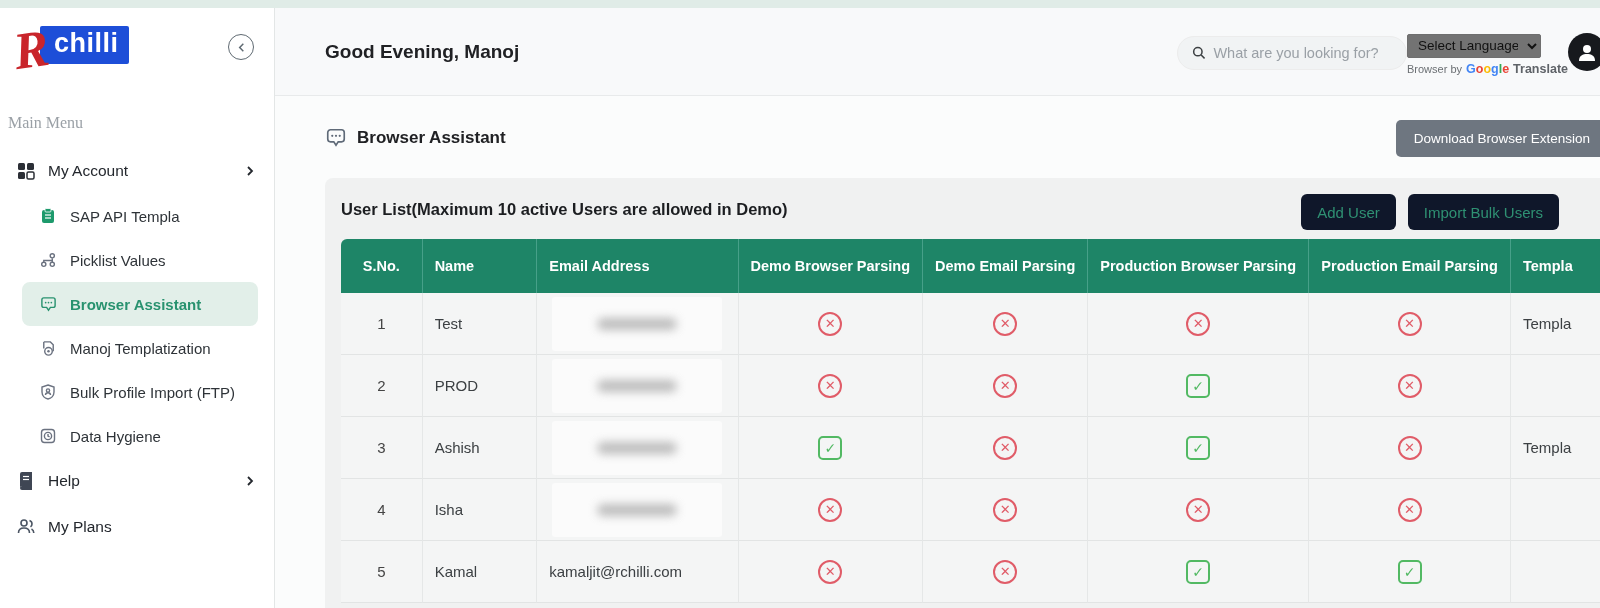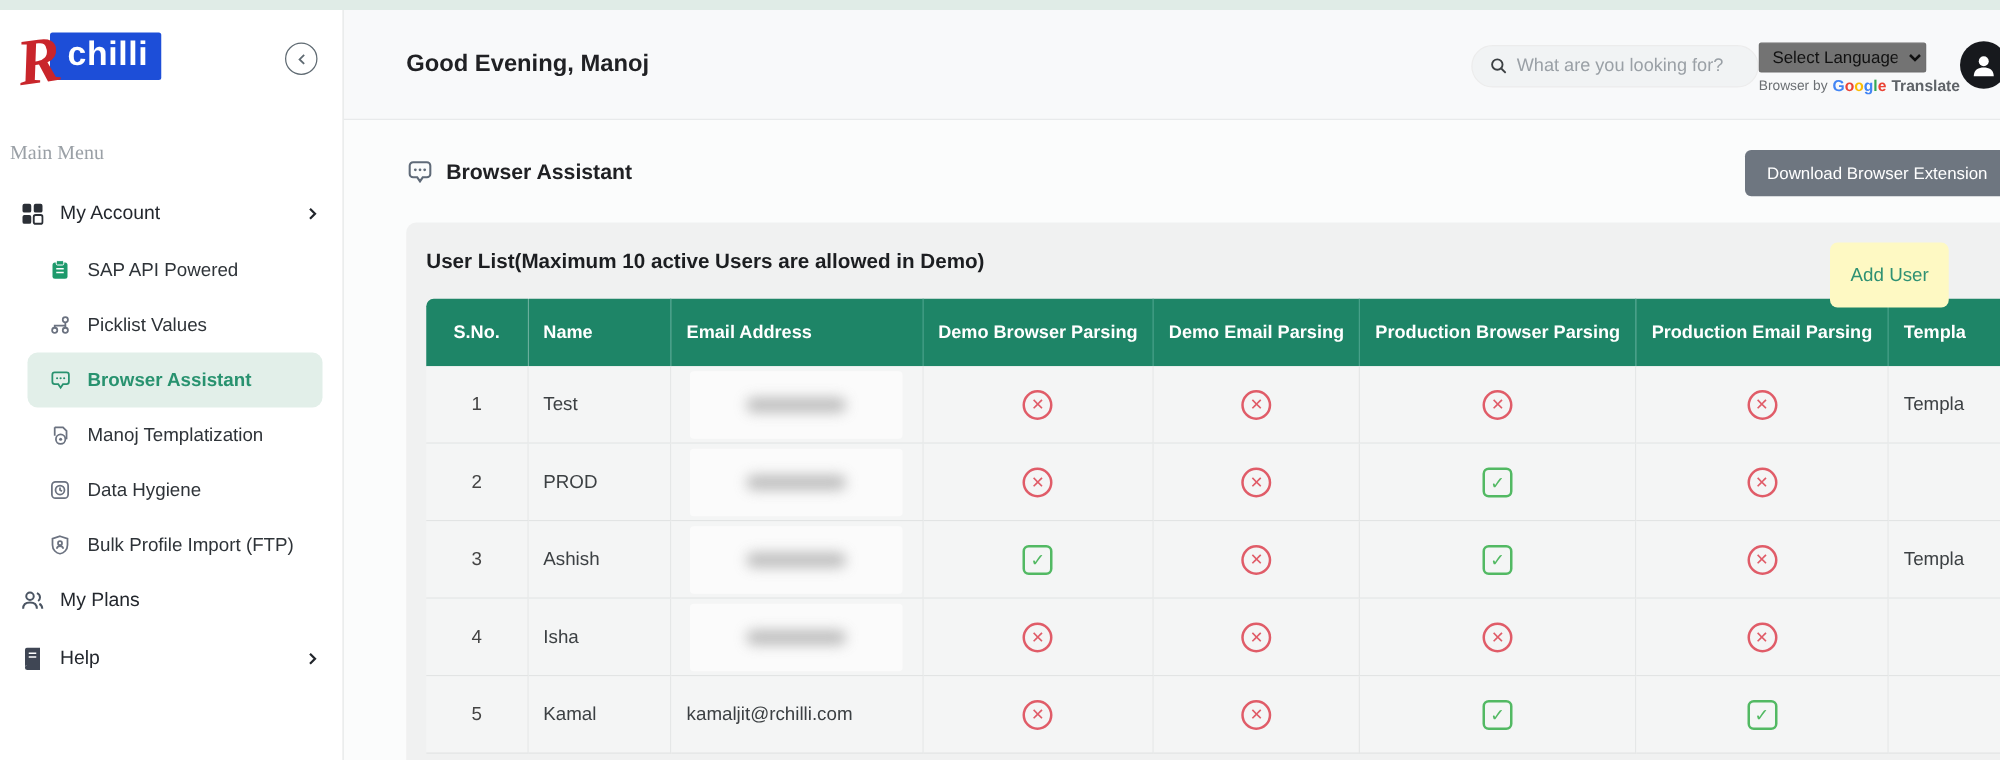--- a/index.html
+++ b/index.html
@@ -43,21 +43,21 @@
   .avatar { width:38px; height:38px; border-radius:50%; background:#17191d; display:flex; align-items:center; justify-content:center; margin-top:5px; margin-right:-6px; flex:0 0 auto; cursor:pointer; }
 
   .content { flex:1; padding:22px 0 0 50px; background:#fbfcfc; position:relative; overflow:hidden; }
   .section-row { display:flex; align-items:center; height:40px; }
   .section-title { display:flex; align-items:center; gap:10px; font-size:17px; font-weight:bold; color:#202124; }
   .dl-btn { margin-left:auto; background:#6e7680; color:#fff; border:none; border-radius:5px; font-size:13.5px; height:37px; padding:0 18px; cursor:pointer; font-family:inherit; white-space:nowrap; margin-right:-8px; }
 
   .card { margin-top:20px; background:#f0f1f1; border-radius:8px; width:1326px; padding:16px 16px 20px 16px; position:relative; }
   .card-title { font-size:16.5px; font-weight:bold; color:#1c1e21; padding-top:6px; }
   .card-actions { position:absolute; top:16px; right:92px; display:flex; gap:12px; }
-  .mint-btn { background:#fef9c3; color:#2f9173; border:none; border-radius:6px; font-size:15px; height:52px; padding:0 16px; cursor:pointer; font-family:inherit; white-space:nowrap; }
+  .mint-btn { background:#0f172a; color:#2f9173; border:none; border-radius:6px; font-size:15px; height:36px; padding:0 16px; cursor:pointer; font-family:inherit; white-space:nowrap; }
 
   table { border-collapse:separate; border-spacing:0; margin-top:20px; font-size:15px; }
   th { background:#1e8567; color:#fff; font-weight:bold; font-size:14.5px; height:54px; padding:0 12px; text-align:left; border-right:1px solid #47a089; white-space:nowrap; }
   th:first-child { border-top-left-radius:6px; text-align:center; }
   th:last-child { border-right:none; border-top-right-radius:6px; }
   th.center { text-align:center; }
   td { background:#f4f5f5; color:#3c4043; height:62px; padding:0 12px; border-bottom:1px solid #e2e4e4; border-right:1px solid #e5e7e7; white-space:nowrap; }
   td:last-child { border-right:none; }
   td.center { text-align:center; }
   td.sno { text-align:center; color:#444; }
@@ -110,21 +110,21 @@
 
       <div class="sub-item">
         <span class="icon">
           <svg width="16" height="16" viewBox="0 0 16 16">
               <rect x="2" y="2" width="12" height="13" rx="2" fill="#1d9a6c"></rect>
               <rect x="5" y="0.5" width="6" height="3.5" rx="1" fill="#1d9a6c" stroke="#fff" stroke-width="0.8"></rect>
               <line x1="5" y1="7" x2="11" y2="7" stroke="#fff" stroke-width="1.2"></line>
               <line x1="5" y1="10" x2="11" y2="10" stroke="#fff" stroke-width="1.2"></line>
             </svg>
         </span>
-        <span class="lbl">SAP API Powered</span>
+        <span class="lbl">SAP API Templa</span>
       </div>
 
       <div class="sub-item">
         <span class="icon">
           <svg width="17" height="17" viewBox="0 0 18 18" fill="none" stroke="#6b7280" stroke-width="1.5">
               <circle cx="13" cy="4" r="2.2"></circle>
               <circle cx="4" cy="13" r="2.2"></circle>
               <circle cx="13" cy="13" r="2.2"></circle>
               <path d="M13 6.5 V9 H4 V10.5"></path>
               <path d="M13 9 V10.5"></path>
@@ -153,66 +153,66 @@
               <circle cx="9" cy="12" r="4"></circle>
               <circle cx="9" cy="12" r="1.3" fill="#6b7280" stroke="none"></circle>
             </svg>
         </span>
         <span class="lbl">Manoj Templatization</span>
       </div>
 
       <div class="sub-item">
         <span class="icon">
           <svg width="16" height="16" viewBox="0 0 16 16" fill="none" stroke="#6b7280" stroke-width="1.4">
+              <path d="M8 1 L14 3 V8 C14 12 11 14.5 8 15 C5 14.5 2 12 2 8 V3 Z"></path>
+              <circle cx="8" cy="6.5" r="1.6"></circle>
+              <path d="M5.5 11 C5.5 9.5 6.6 8.8 8 8.8 C9.4 8.8 10.5 9.5 10.5 11"></path>
+            </svg>
+        </span>
+        <span class="lbl">Bulk Profile Import (FTP)</span>
+      </div>
+
+      <div class="sub-item">
+        <span class="icon">
+          <svg width="16" height="16" viewBox="0 0 16 16" fill="none" stroke="#6b7280" stroke-width="1.4">
               <rect x="1.5" y="1.5" width="13" height="13" rx="3"></rect>
               <circle cx="8" cy="8" r="3.6"></circle>
               <path d="M8 6 V8 L9.6 9"></path>
             </svg>
         </span>
         <span class="lbl">Data Hygiene</span>
       </div>
 
-      <div class="sub-item">
-        <span class="icon">
-          <svg width="16" height="16" viewBox="0 0 16 16" fill="none" stroke="#6b7280" stroke-width="1.4">
-              <path d="M8 1 L14 3 V8 C14 12 11 14.5 8 15 C5 14.5 2 12 2 8 V3 Z"></path>
-              <circle cx="8" cy="6.5" r="1.6"></circle>
-              <path d="M5.5 11 C5.5 9.5 6.6 8.8 8 8.8 C9.4 8.8 10.5 9.5 10.5 11"></path>
-            </svg>
-        </span>
-        <span class="lbl">Bulk Profile Import (FTP)</span>
+      <div class="nav-item">
+        <span class="icon">
+          <svg width="18" height="18" viewBox="0 0 18 18">
+              <path d="M3 2 a2 2 0 0 1 2-2 H15 V14 H5 a2 2 0 0 0 -2 2 Z" fill="#3f4654"></path>
+              <path d="M3 16 a2 2 0 0 1 2-2 H15 V18 H5 a2 2 0 0 1 -2-2 Z" fill="#3f4654"></path>
+              <line x1="6" y1="4.5" x2="12" y2="4.5" stroke="#fff" stroke-width="1.2"></line>
+              <line x1="6" y1="7.5" x2="12" y2="7.5" stroke="#fff" stroke-width="1.2"></line>
+            </svg>
+        </span>
+        <span class="lbl">Help</span>
+        <span class="chev">
+            <svg width="12" height="12" viewBox="0 0 12 12">
+              <polyline points="4,2 8,6 4,10" fill="none" stroke="#23272d" stroke-width="1.8"></polyline>
+            </svg>
+          </span>
       </div>
 
       <div class="nav-item">
         <span class="icon">
           <svg width="20" height="20" viewBox="0 0 20 20" fill="none" stroke="#4b5563" stroke-width="1.6">
               <circle cx="8" cy="6" r="3"></circle>
               <path d="M2.5 16 C2.5 12.5 5 11 8 11 C11 11 13.5 12.5 13.5 16"></path>
               <path d="M13.5 3.5 C15 4 16 5.3 16 7 C16 8.2 15.4 9.2 14.5 9.8"></path>
               <path d="M15.5 12 C17 12.8 17.8 14 17.8 16"></path>
             </svg>
         </span>
         <span class="lbl">My Plans</span>
-      </div>
-
-      <div class="nav-item">
-        <span class="icon">
-          <svg width="18" height="18" viewBox="0 0 18 18">
-              <path d="M3 2 a2 2 0 0 1 2-2 H15 V14 H5 a2 2 0 0 0 -2 2 Z" fill="#3f4654"></path>
-              <path d="M3 16 a2 2 0 0 1 2-2 H15 V18 H5 a2 2 0 0 1 -2-2 Z" fill="#3f4654"></path>
-              <line x1="6" y1="4.5" x2="12" y2="4.5" stroke="#fff" stroke-width="1.2"></line>
-              <line x1="6" y1="7.5" x2="12" y2="7.5" stroke="#fff" stroke-width="1.2"></line>
-            </svg>
-        </span>
-        <span class="lbl">Help</span>
-        <span class="chev">
-            <svg width="12" height="12" viewBox="0 0 12 12">
-              <polyline points="4,2 8,6 4,10" fill="none" stroke="#23272d" stroke-width="1.8"></polyline>
-            </svg>
-          </span>
       </div>
     </div>
   </div>
 
   <div class="main">
     <div class="header">
       <div class="greeting">Good Evening, Manoj</div>
       <div class="header-right">
         <div class="search-pill">
           <svg width="15" height="15" viewBox="0 0 16 16">
@@ -251,20 +251,21 @@
             </svg>
           <span>Browser Assistant</span>
         </div>
         <button class="dl-btn">Download Browser Extension</button>
       </div>
 
       <div class="card">
         <div class="card-title">User List(Maximum 10 active Users are allowed in Demo)</div>
         <div class="card-actions">
           <button class="mint-btn">Add User</button>
+          <button class="mint-btn">Import Bulk Users</button>
         </div>
 
         <table>
           <thead>
             <tr>
               <th style="width:84px">S.No.</th>
               <th style="width:120px">Name</th>
               <th style="width:202px">Email Address</th>
               <th style="width:183px" class="center">Demo Browser Parsing</th>
               <th style="width:165px" class="center">Demo Email Parsing</th>

